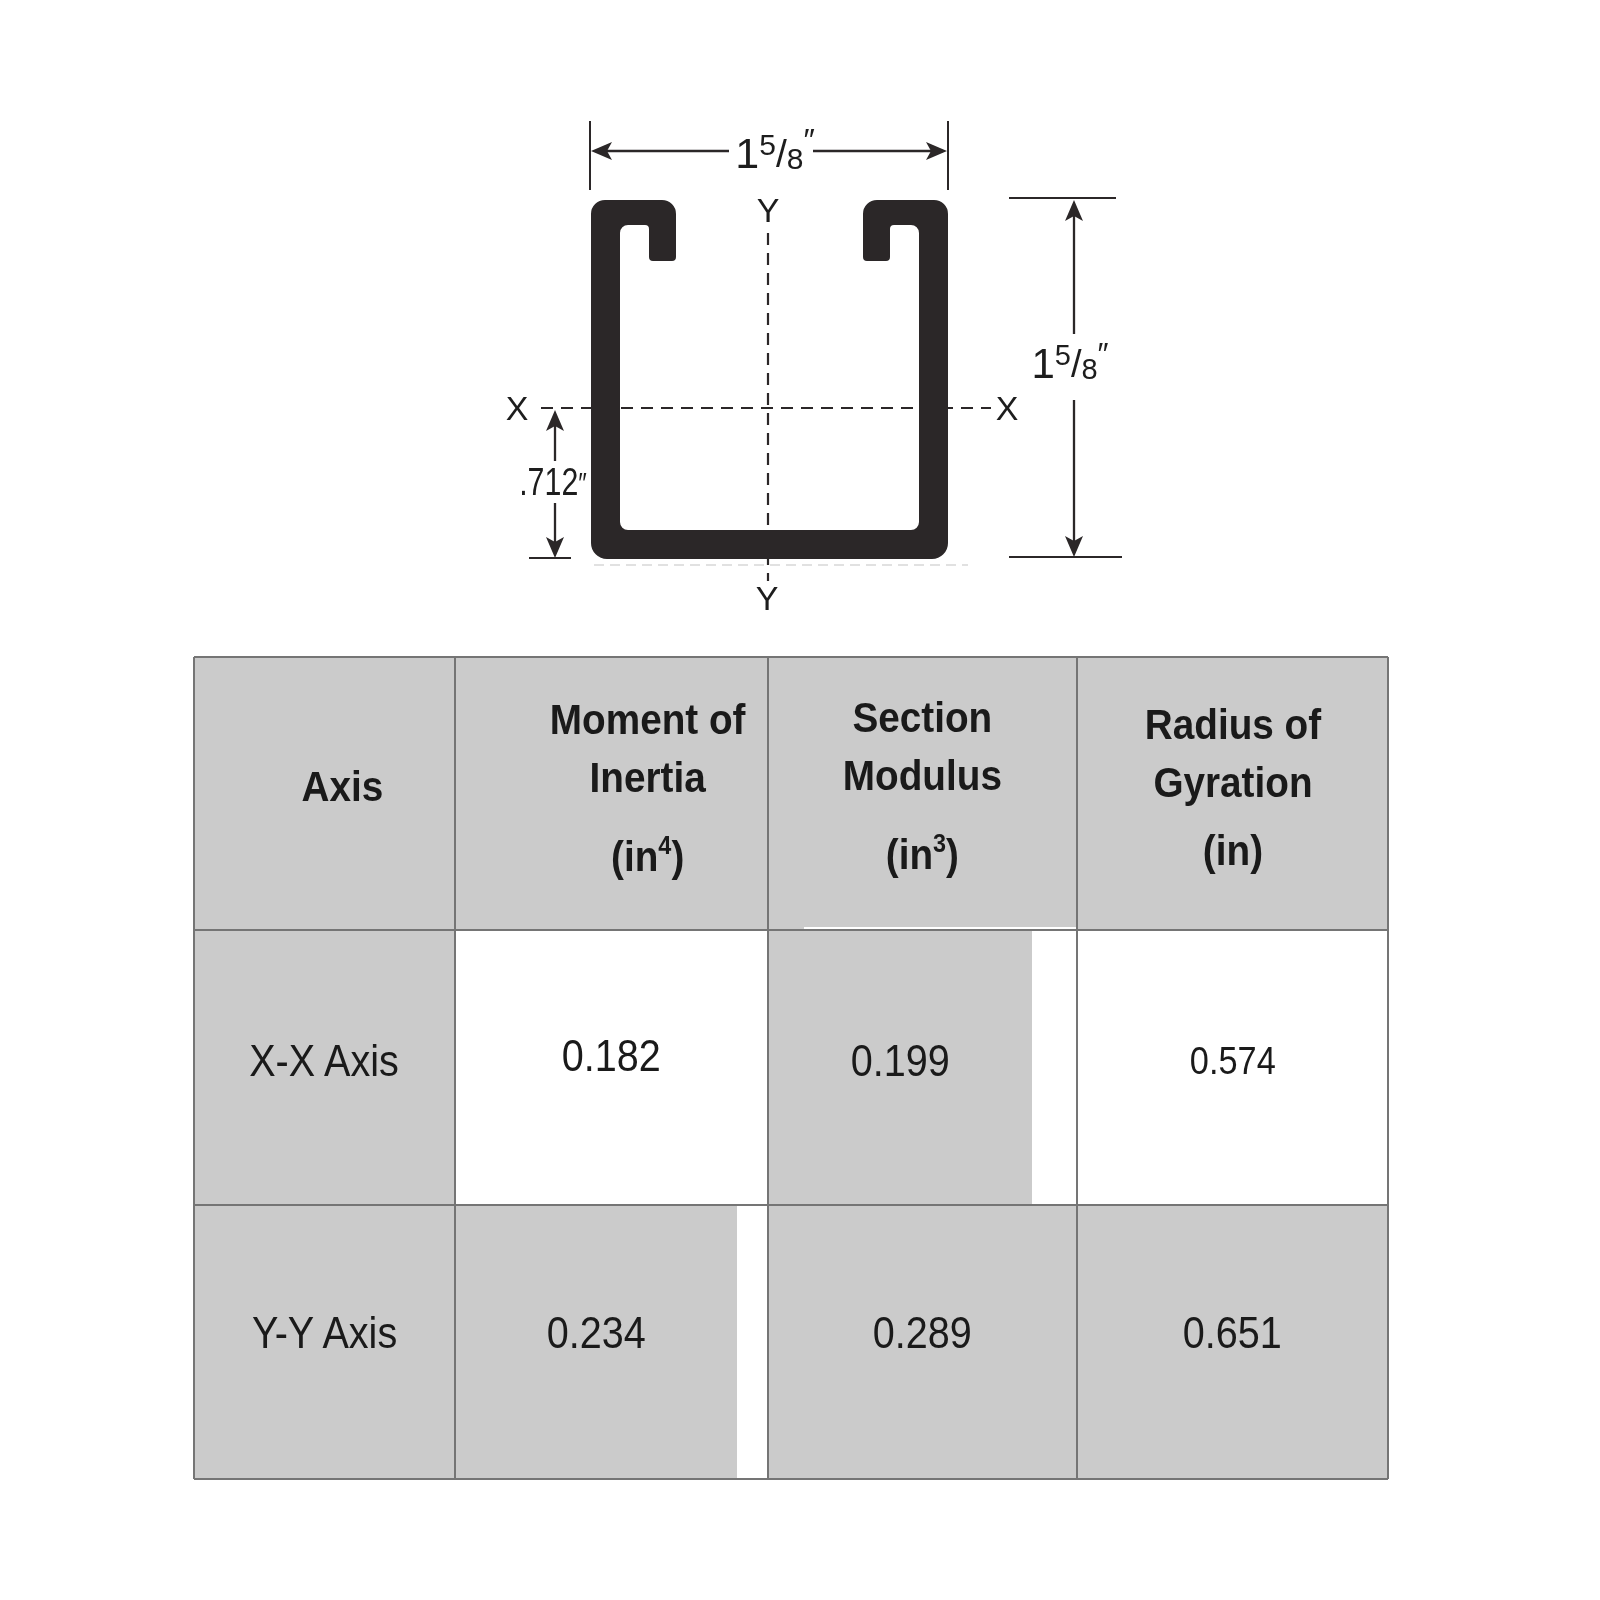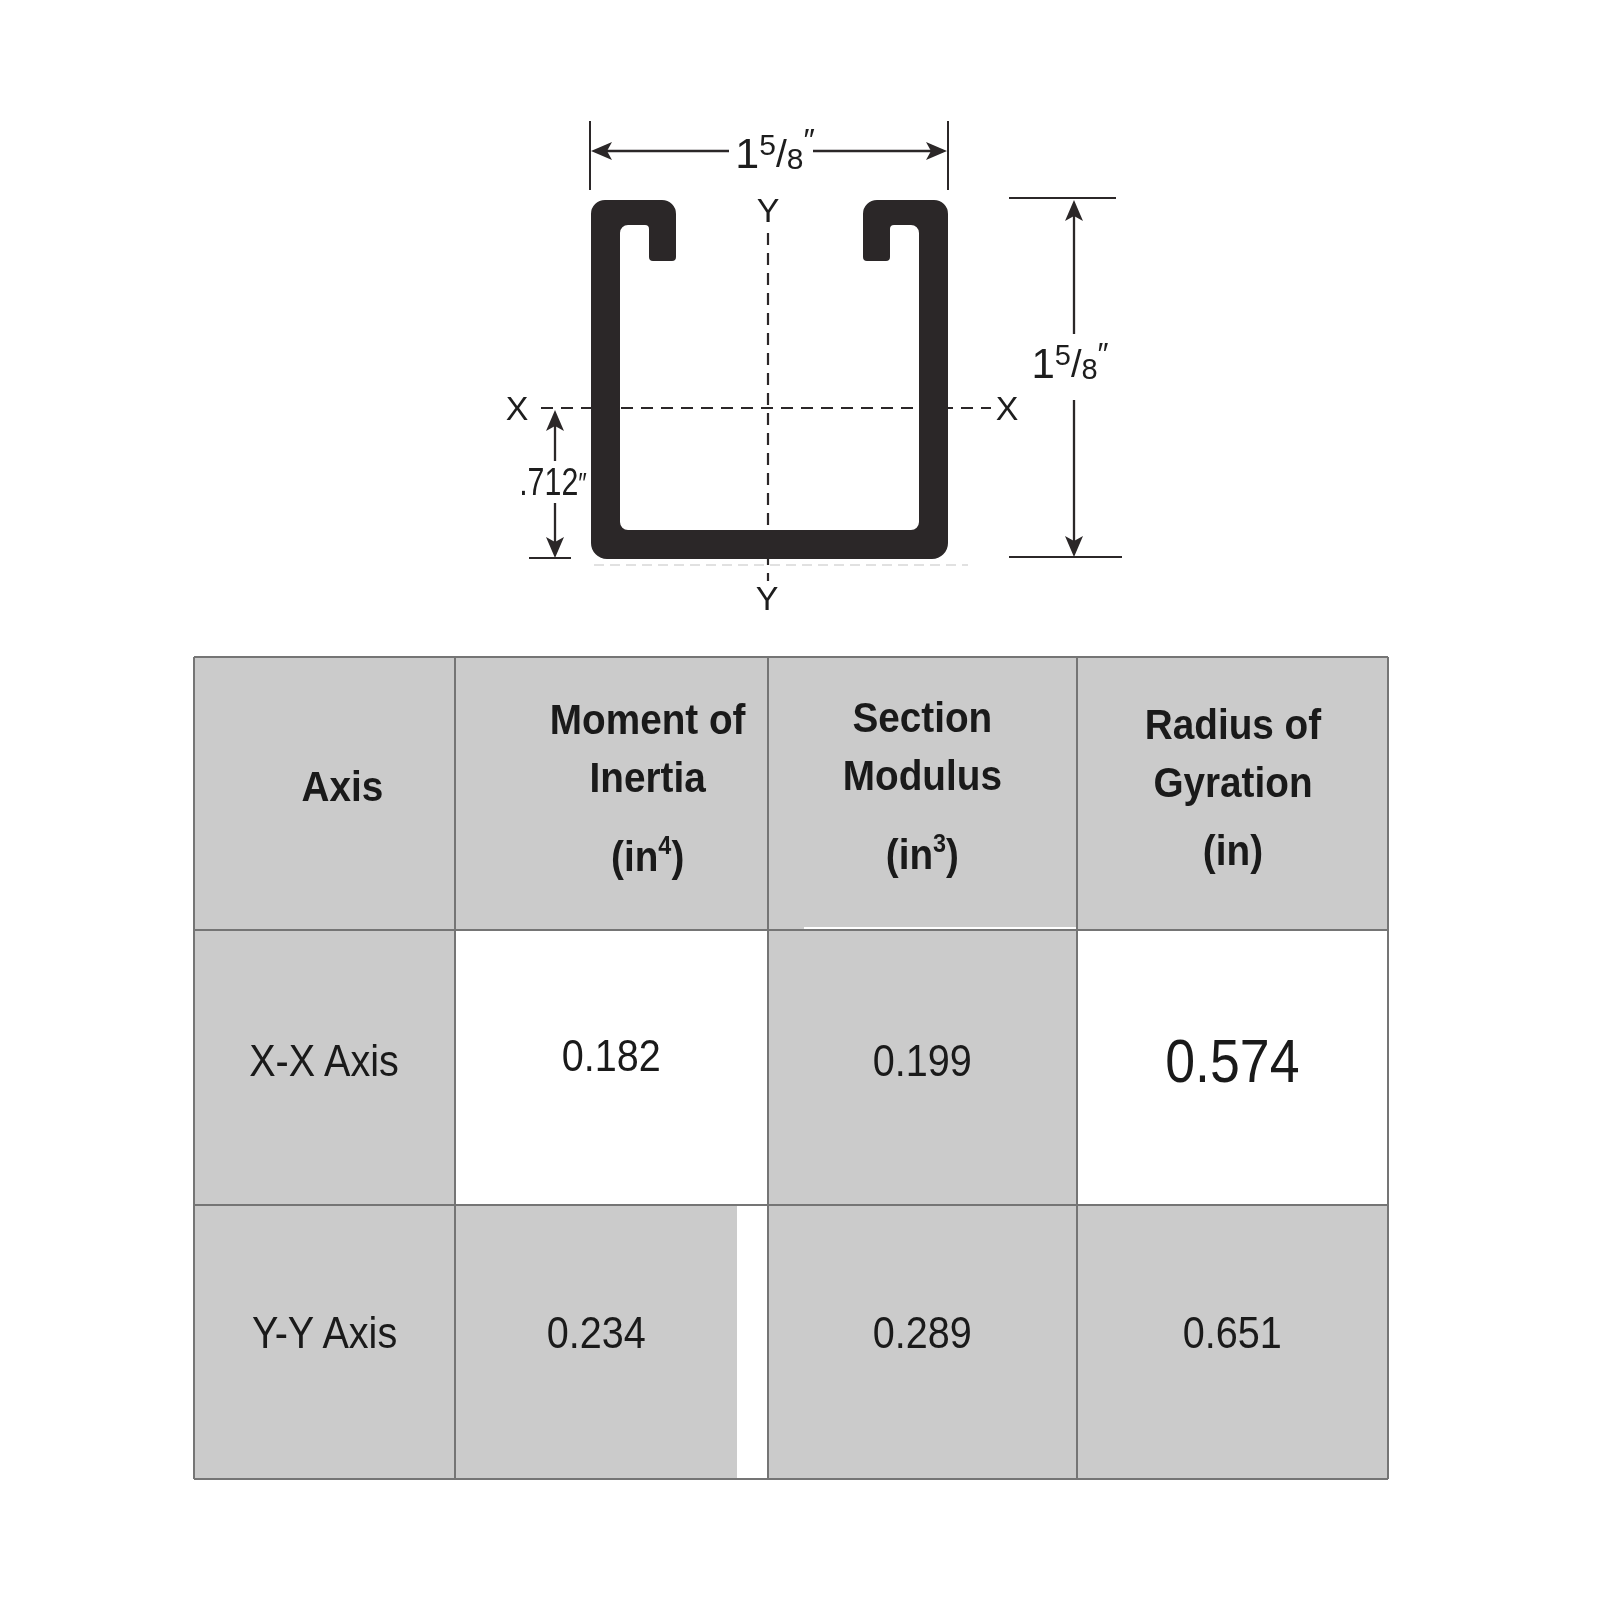--- a/index.html
+++ b/index.html
@@ -104,25 +104,25 @@
     </div>
 
   <div class="cell" style="left:0;top:273px;width:261px;height:275px;background:#cbcbcb;font-size:45px;padding-bottom:14px;box-sizing:border-box;">
       <span style="display:inline-block;transform:scaleX(0.88);">X-X Axis</span>
     </div>
 
   <div class="cell" style="left:261px;top:273px;width:313px;height:275px;background:#ffffff;font-size:45px;padding-bottom:24px;box-sizing:border-box;">
       <span style="display:inline-block;transform:scaleX(0.88);">0.182</span>
     </div>
 
-  <div class="cell" style="left:574px;top:273px;width:309px;height:275px;background:#cbcbcb;font-size:45px;padding-bottom:14px;box-sizing:border-box;">
+  <div class="cell" style="left:574px;top:273px;width:264px;height:275px;background:#cbcbcb;font-size:45px;padding-bottom:14px;box-sizing:border-box;">
       <span style="display:inline-block;transform:scaleX(0.88);">0.199</span>
     </div>
 
-  <div class="cell" style="left:883px;top:273px;width:311px;height:275px;background:#ffffff;font-size:61px;padding-bottom:14px;box-sizing:border-box;">
+  <div class="cell" style="left:883px;top:273px;width:311px;height:275px;background:#ffffff;font-size:39px;padding-bottom:14px;box-sizing:border-box;">
       <span style="display:inline-block;transform:scaleX(0.88);">0.574</span>
     </div>
 
   <div class="cell" style="left:0;top:548px;width:261px;height:274px;background:#cbcbcb;font-size:45px;padding-bottom:19px;box-sizing:border-box;">
       <span style="display:inline-block;transform:scaleX(0.88);">Y-Y Axis</span>
     </div>
 
   <div class="cell" style="left:261px;top:548px;width:282px;height:274px;background:#cbcbcb;font-size:45px;padding-bottom:19px;box-sizing:border-box;">
       <span style="display:inline-block;transform:scaleX(0.88);">0.234</span>
     </div>

